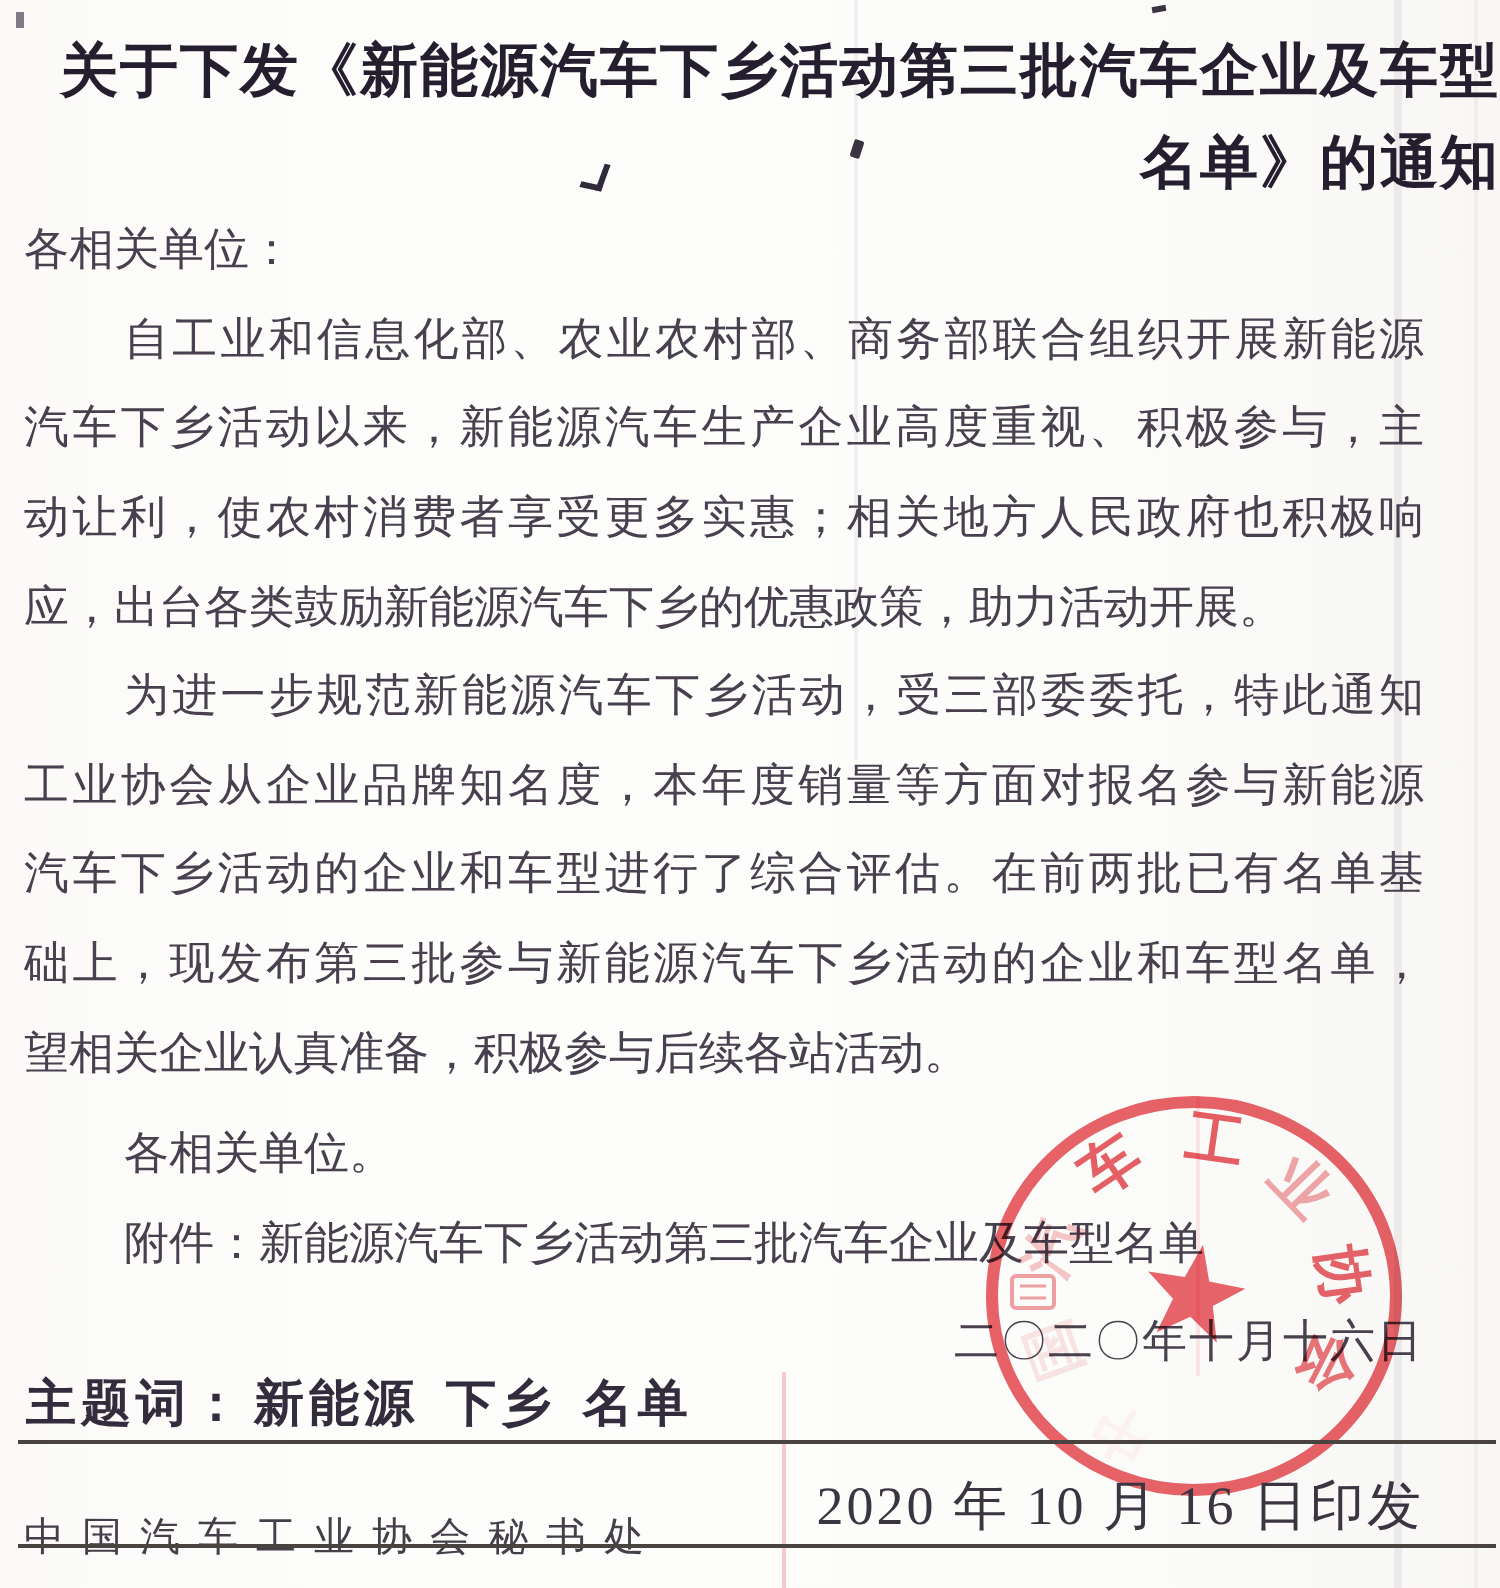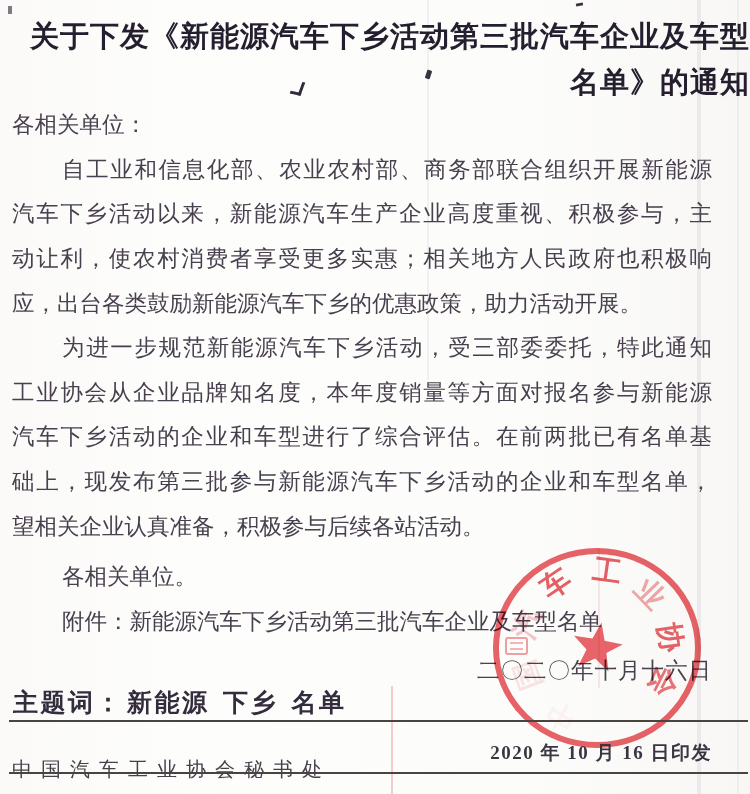--- a/index.html
+++ b/index.html
@@ -35,21 +35,21 @@
   }
   .keywords .terms{margin-left:4px;word-spacing:4px;}
   .rule{position:absolute;left:9px;width:739px;height:2px;background:#4a4441;}
   .rule1{top:720px;}
   .rule2{top:772px;}
   .footer{position:absolute;top:737px;left:12px;width:702px;height:32px;line-height:32px;}
   .footer-left{
     position:absolute;left:0;top:16px;font-size:20px;color:#453f4a;letter-spacing:9px;
   }
   .footer-right{
-    position:absolute;right:2px;top:0;font-size:19px;color:#3b3542;letter-spacing:1.5px;font-weight:bold;
+    position:absolute;right:2px;top:0;font-size:27px;color:#3b3542;letter-spacing:1.5px;
   }
   .seal{
     position:absolute;left:482px;top:536px;width:232px;height:232px;
     mix-blend-mode:multiply;opacity:0.93;pointer-events:none;
   }
   .seal text{
     font-family:"Liberation Sans",sans-serif;font-weight:700;font-size:29px;
     fill:#e4454d;text-anchor:middle;dominant-baseline:central;
   }
 </style>

